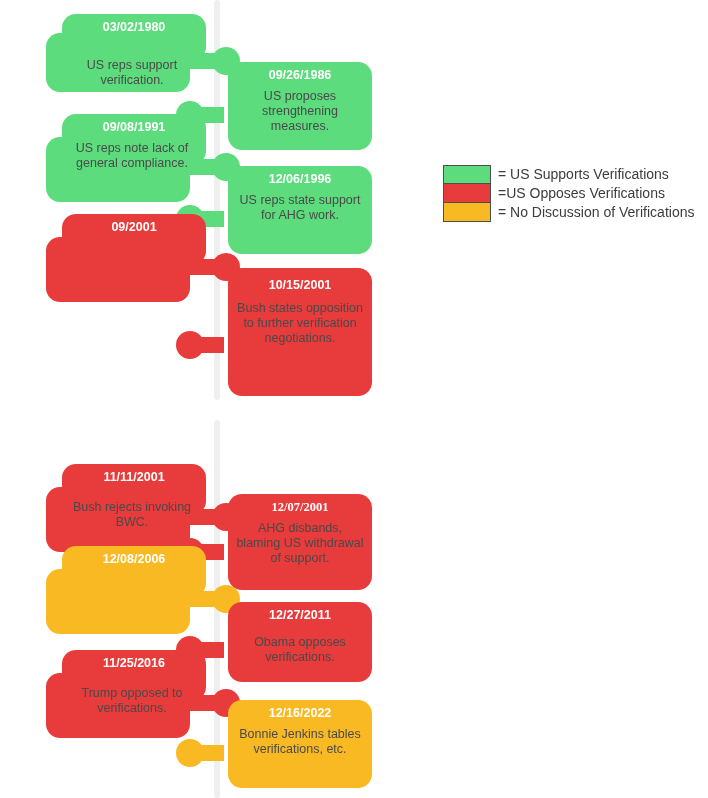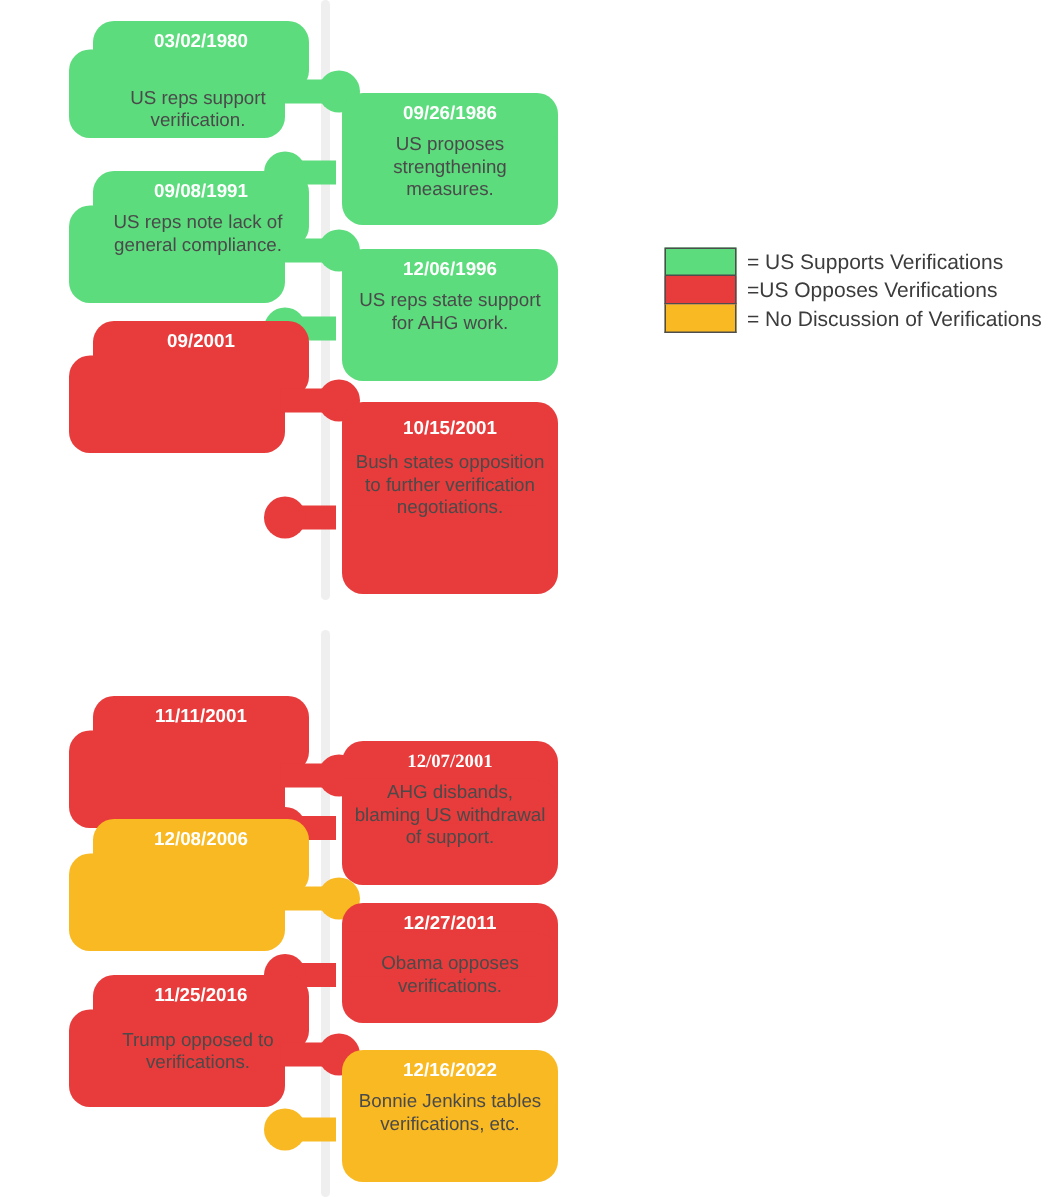--- a/index.html
+++ b/index.html
@@ -156,20 +156,21 @@
         <div class="txt date" style="top: 10px; left: 52px; width: 144px; right: auto;">10/15/2001</div>
         <div class="txt desc" style="top: 33px; left: 60px; width: 128px; right: auto;">Bush states opposition to further verification negotiations.</div>
       </div>
       <div class="card" style="--c: #e83b3b; top: 446px; height: 68px; width: 194px; left: 46px; margin-top: 18px;">
         <div class="card-top" style="left: 16px; top: 0px; width: 144px; height: 51px; border-radius: 14px;"></div>
         <div class="card-bot" style="left: 0px; top: 23px; width: 144px; height: 65px; border-radius: 14px;"></div>
         <div class="blk" style="position: absolute; background: rgb(232, 59, 59); left: 16px; top: 22px; width: 128px; height: 30px;"></div>
         <div class="tab" style="top: 45px; height: 16px; width: 28px; left: 141px;"></div>
         <div class="knob" style="left: 166px; top: 39px; width: 28px; height: 28px;"></div>
         <div class="txt date" style="top: 6px; left: 16px; width: 144px; right: auto;">11/11/2001</div>
+        <div class="txt desc" style="top: 36px; left: 22px; width: 128px; right: auto;">Bush rejects invoking BWC.</div>
       </div>
       <div class="card" style="--c: #e83b3b; top: 494px; height: 96px; width: 194px; left: 176px;">
         <div class="card-top" style="left: 52px; top: 0px; width: 144px; height: 54px; border-radius: 14px;"></div>
         <div class="card-bot" style="left: 52px; top: 26px; width: 144px; height: 70px; border-radius: 14px;"></div>
         <div class="blk" style="position: absolute; background: rgb(232, 59, 59); left: 52px; top: 25px; width: 128px; height: 30px;"></div>
         <div class="tab" style="top: 50px; height: 16px; width: 28px; left: 20px;"></div>
         <div class="knob" style="left: 0px; top: 44px; width: 28px; height: 28px;"></div>
         <div class="txt date" style="top: 6px; left: 52px; width: 144px; right: auto; font-family: Liberation Serif, serif;">12/07/2001</div>
         <div class="txt desc" style="top: 27px; left: 60px; width: 128px; right: auto;">AHG disbands, blaming US withdrawal of support.</div>
       </div>

